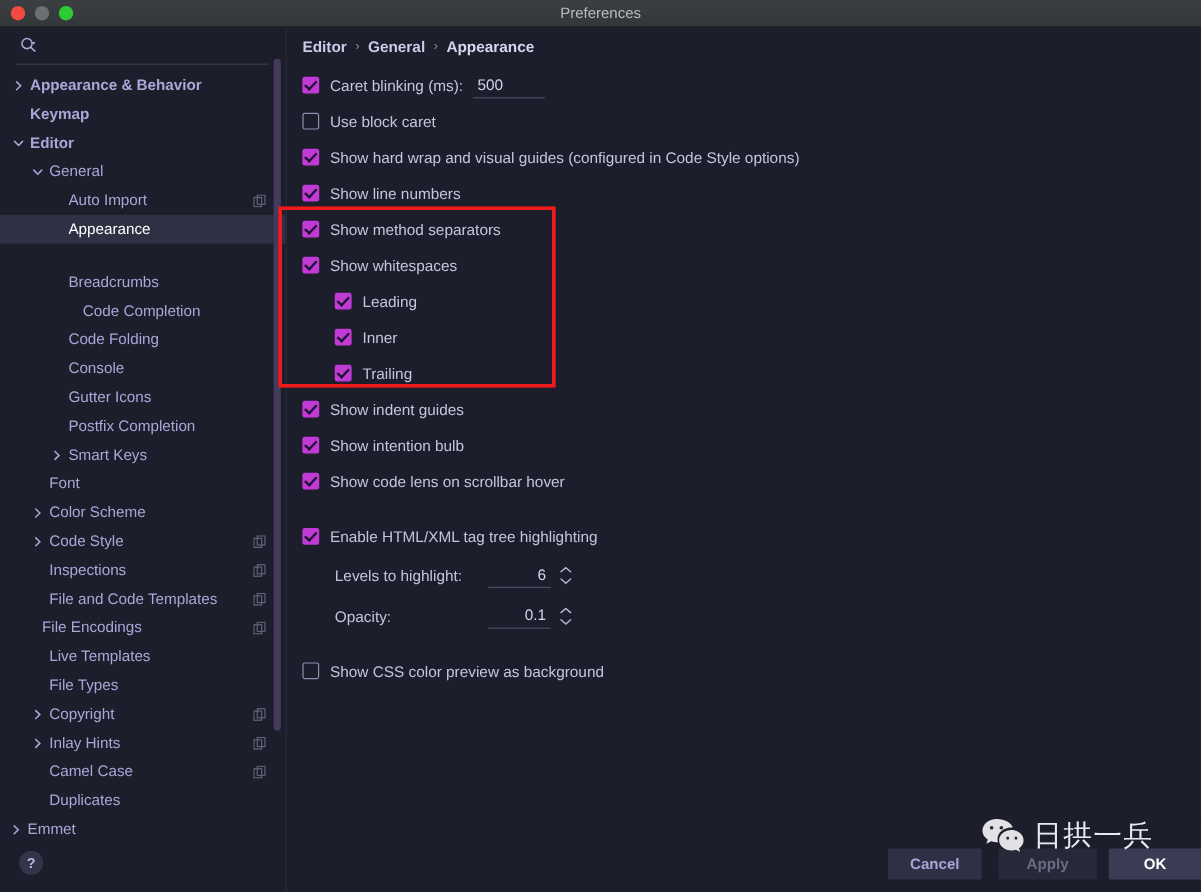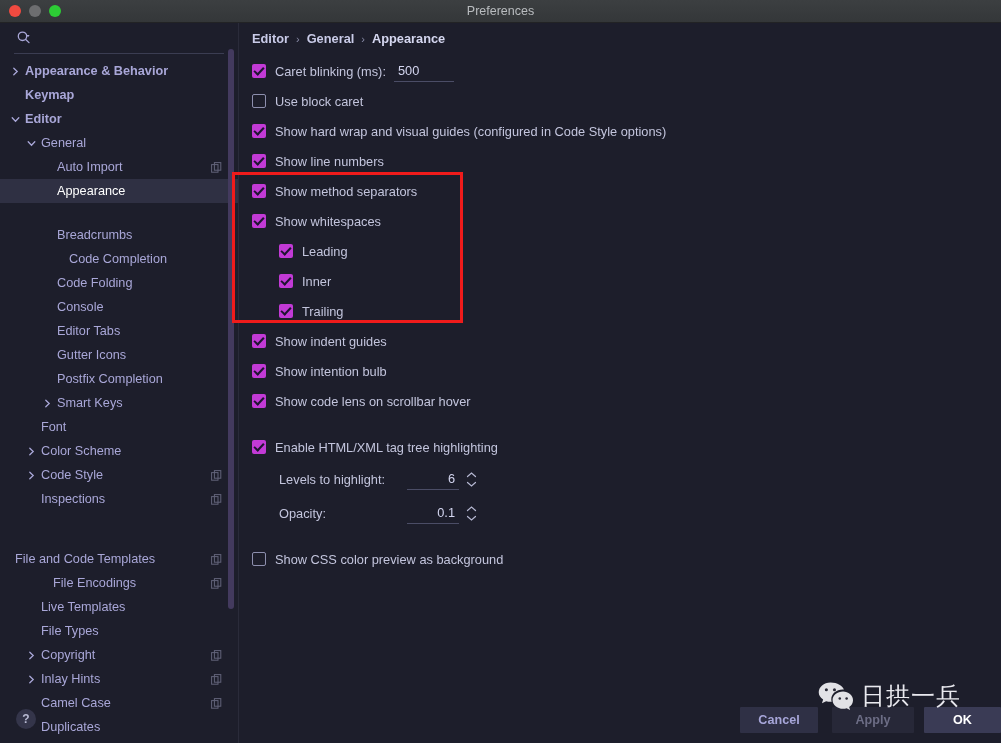--- a/index.html
+++ b/index.html
@@ -347,39 +347,31 @@
             </svg>
           </span>
           <span class="tree-label">Console</span>
         </div>
         <div class="tree-row" style="padding-left: 42px;">
           <span class="chev none">
             <svg width="11" height="11" viewBox="0 0 11 11">
               <path d="M3.8 2.2 L7.2 5.5 L3.8 8.8" fill="none" stroke="#a9a7d8" stroke-width="1.3" stroke-linecap="round"></path>
             </svg>
           </span>
-          <span class="tree-label">Editor Tabs</span>
+          <span class="tree-label">Gutter Icons</span>
         </div>
         <div class="tree-row" style="padding-left: 42px;">
           <span class="chev none">
             <svg width="11" height="11" viewBox="0 0 11 11">
               <path d="M3.8 2.2 L7.2 5.5 L3.8 8.8" fill="none" stroke="#a9a7d8" stroke-width="1.3" stroke-linecap="round"></path>
             </svg>
           </span>
-          <span class="tree-label">Gutter Icons</span>
+          <span class="tree-label">Postfix Completion</span>
         </div>
         <div class="tree-row" style="padding-left: 42px;">
-          <span class="chev none">
-            <svg width="11" height="11" viewBox="0 0 11 11">
-              <path d="M3.8 2.2 L7.2 5.5 L3.8 8.8" fill="none" stroke="#a9a7d8" stroke-width="1.3" stroke-linecap="round"></path>
-            </svg>
-          </span>
-          <span class="tree-label">Postfix Completion</span>
-        </div>
-        <div class="tree-row" style="padding-left: 42px;">
           <span class="chev">
             <svg width="11" height="11" viewBox="0 0 11 11">
               <path d="M3.8 2.2 L7.2 5.5 L3.8 8.8" fill="none" stroke="#a9a7d8" stroke-width="1.3" stroke-linecap="round"></path>
             </svg>
           </span>
           <span class="tree-label">Smart Keys</span>
         </div>
         <div class="tree-row" style="padding-left: 26px;">
           <span class="chev none">
             <svg width="11" height="11" viewBox="0 0 11 11">
@@ -413,33 +405,33 @@
             <svg width="11" height="11" viewBox="0 0 11 11">
               <path d="M3.8 2.2 L7.2 5.5 L3.8 8.8" fill="none" stroke="#a9a7d8" stroke-width="1.3" stroke-linecap="round"></path>
             </svg>
           </span>
           <span class="tree-label">Inspections</span>
           <span class="copy-icon"><svg width="11" height="11" viewBox="0 0 11 11">
               <rect x="0.6" y="2.6" width="6.4" height="7.6" fill="none" stroke="#9a9cba" stroke-width="1"></rect>
               <rect x="3.4" y="0.6" width="6.4" height="7.6" fill="none" stroke="#9a9cba" stroke-width="1"></rect>
             </svg></span>
         </div>
-        <div class="tree-row" style=" margin-top: 36px;">
+        <div class="tree-row" style="padding-left: 26px;">
           <span class="chev none">
             <svg width="11" height="11" viewBox="0 0 11 11">
               <path d="M3.8 2.2 L7.2 5.5 L3.8 8.8" fill="none" stroke="#a9a7d8" stroke-width="1.3" stroke-linecap="round"></path>
             </svg>
           </span>
           <span class="tree-label">File and Code Templates</span>
           <span class="copy-icon"><svg width="11" height="11" viewBox="0 0 11 11">
               <rect x="0.6" y="2.6" width="6.4" height="7.6" fill="none" stroke="#9a9cba" stroke-width="1"></rect>
               <rect x="3.4" y="0.6" width="6.4" height="7.6" fill="none" stroke="#9a9cba" stroke-width="1"></rect>
             </svg></span>
         </div>
-        <div class="tree-row" style="padding-left: 38px;">
+        <div class="tree-row" style="padding-left: 20px;">
           <span class="chev none">
             <svg width="11" height="11" viewBox="0 0 11 11">
               <path d="M3.8 2.2 L7.2 5.5 L3.8 8.8" fill="none" stroke="#a9a7d8" stroke-width="1.3" stroke-linecap="round"></path>
             </svg>
           </span>
           <span class="tree-label">File Encodings</span>
           <span class="copy-icon"><svg width="11" height="11" viewBox="0 0 11 11">
               <rect x="0.6" y="2.6" width="6.4" height="7.6" fill="none" stroke="#9a9cba" stroke-width="1"></rect>
               <rect x="3.4" y="0.6" width="6.4" height="7.6" fill="none" stroke="#9a9cba" stroke-width="1"></rect>
             </svg></span>

